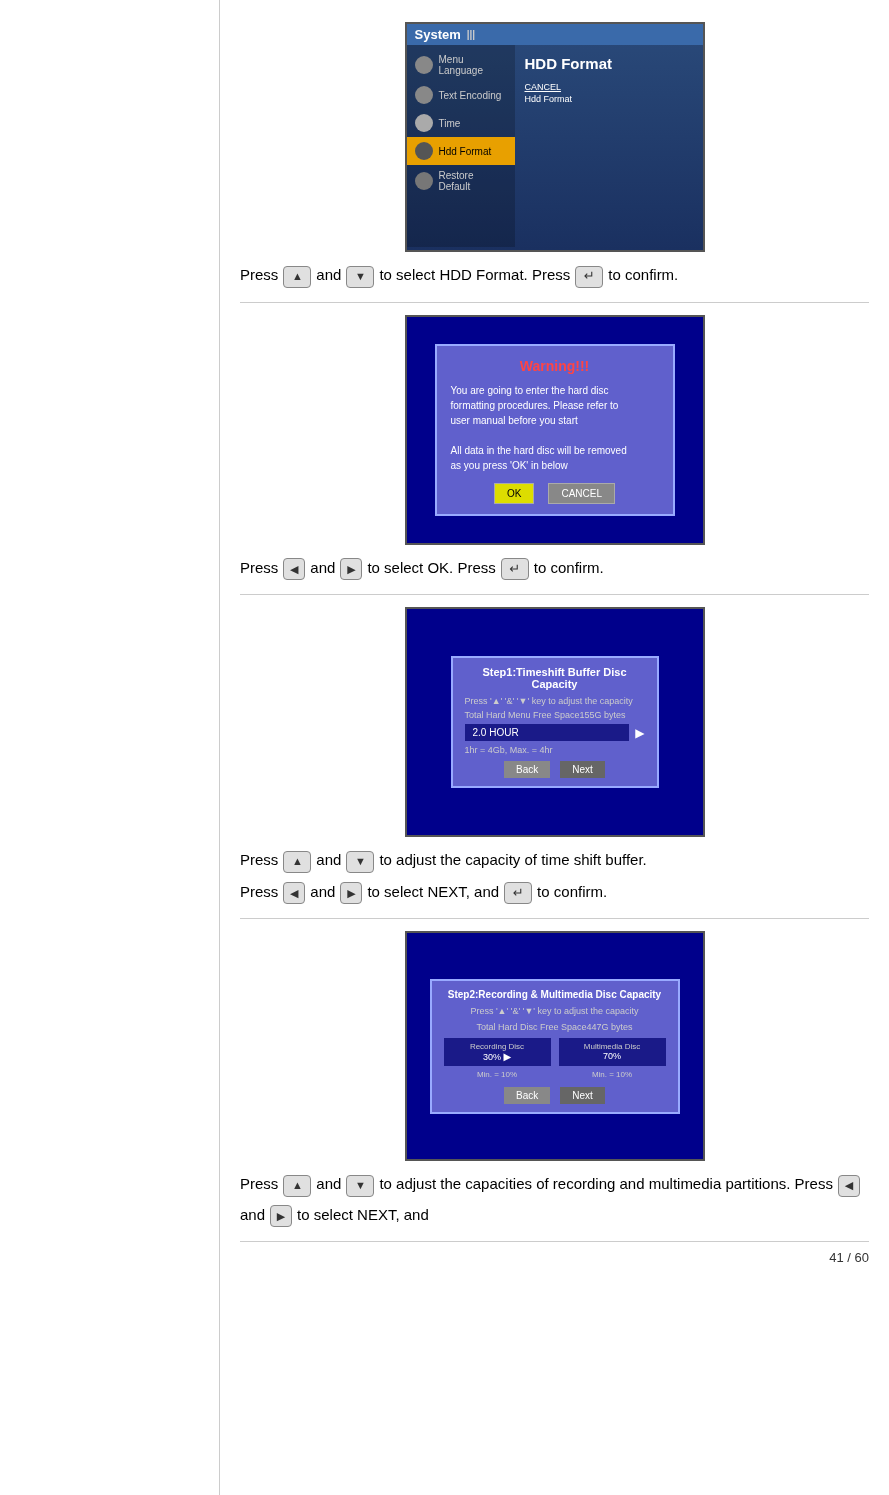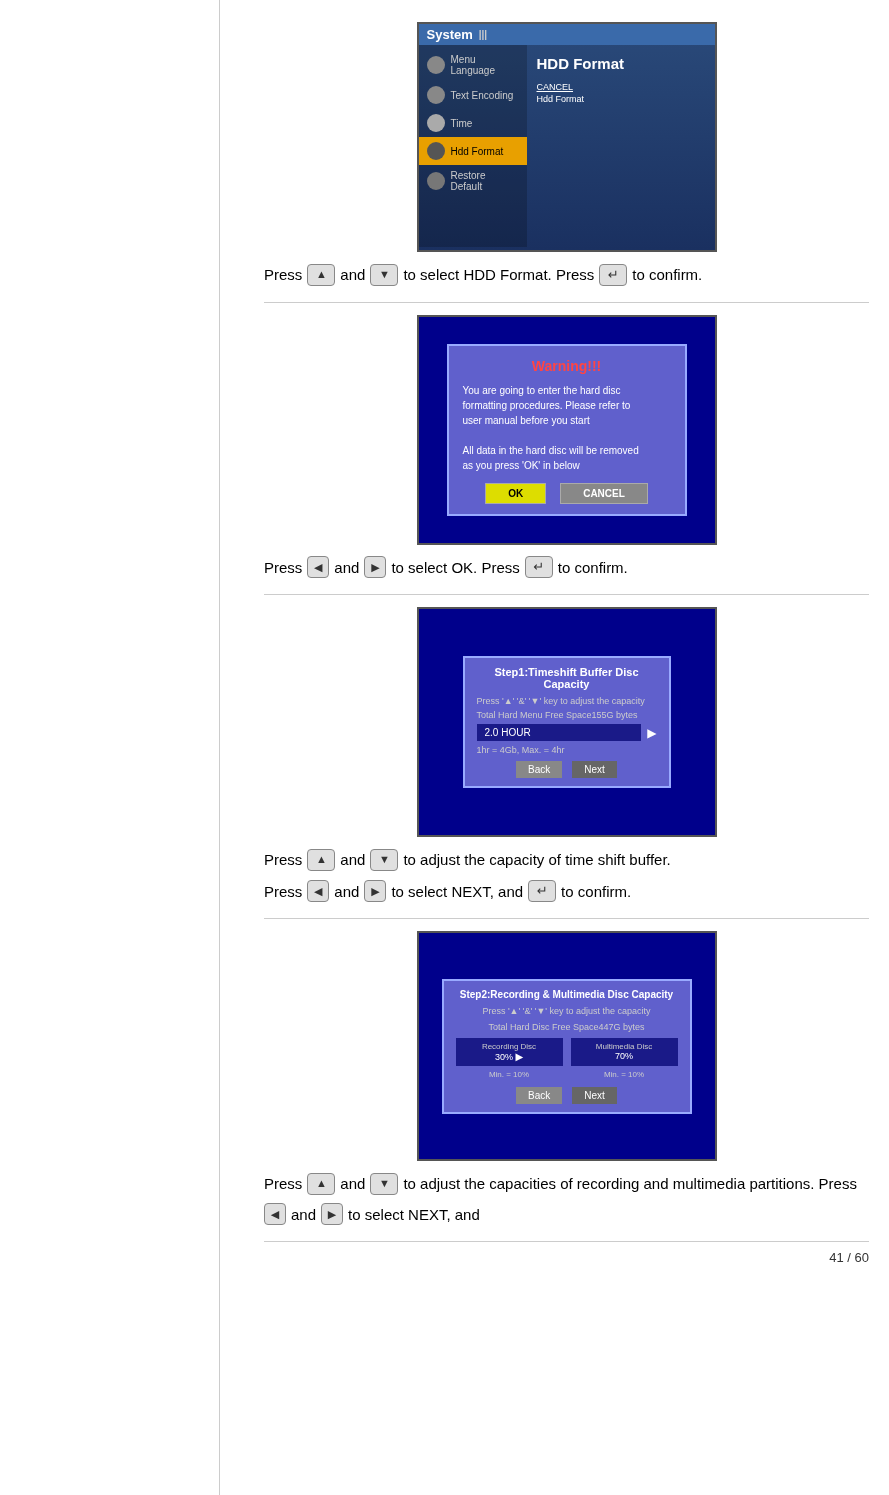--- a/index.html
+++ b/index.html
@@ -10,21 +10,20 @@
       font-size: 15px;
       background: #fff;
       color: #000;
     }
 
     .page-container {
       display: flex;
       flex-direction: row;
       width: 889px;
       min-height: 1495px;
-      gap: 24px;
     }
 
     .left-margin {
       width: 220px;
       min-height: 1495px;
       background: #fff;
       border-right: 1px solid #ccc;
     }
 
     .main-content {
@@ -161,22 +160,22 @@
     .warning-screen .warn-buttons {
       display: flex;
       gap: 14px;
       margin-top: 10px;
       justify-content: center;
     }
     .warning-screen .warn-btn {
       background: #dddd00;
       color: #000;
       font-size: 10px;
-      font-weight: bold;
-      padding: 4px 22px;
+      font-weight: normal;
+      padding: 4px 12px;
       border: 1px solid #aaa;
       cursor: pointer;
     }
 
     
     .timeshift-screen {
       width: 300px;
       height: 230px;
       background: #00008b;
       border: 2px solid #555;
@@ -311,21 +310,21 @@
       color: #fff;
       font-size: 10px;
       padding: 3px 12px;
       border: none;
       cursor: pointer;
     }
 
     .instruction-line {
       display: flex;
       flex-wrap: wrap;
-      align-items: center;
+      align-items: flex-end;
       gap: 5px;
       margin-top: 6px;
       font-size: 15px;
       line-height: 1.7;
     }
 
     
     .btn-icon {
       display: inline-flex;
       align-items: center;

